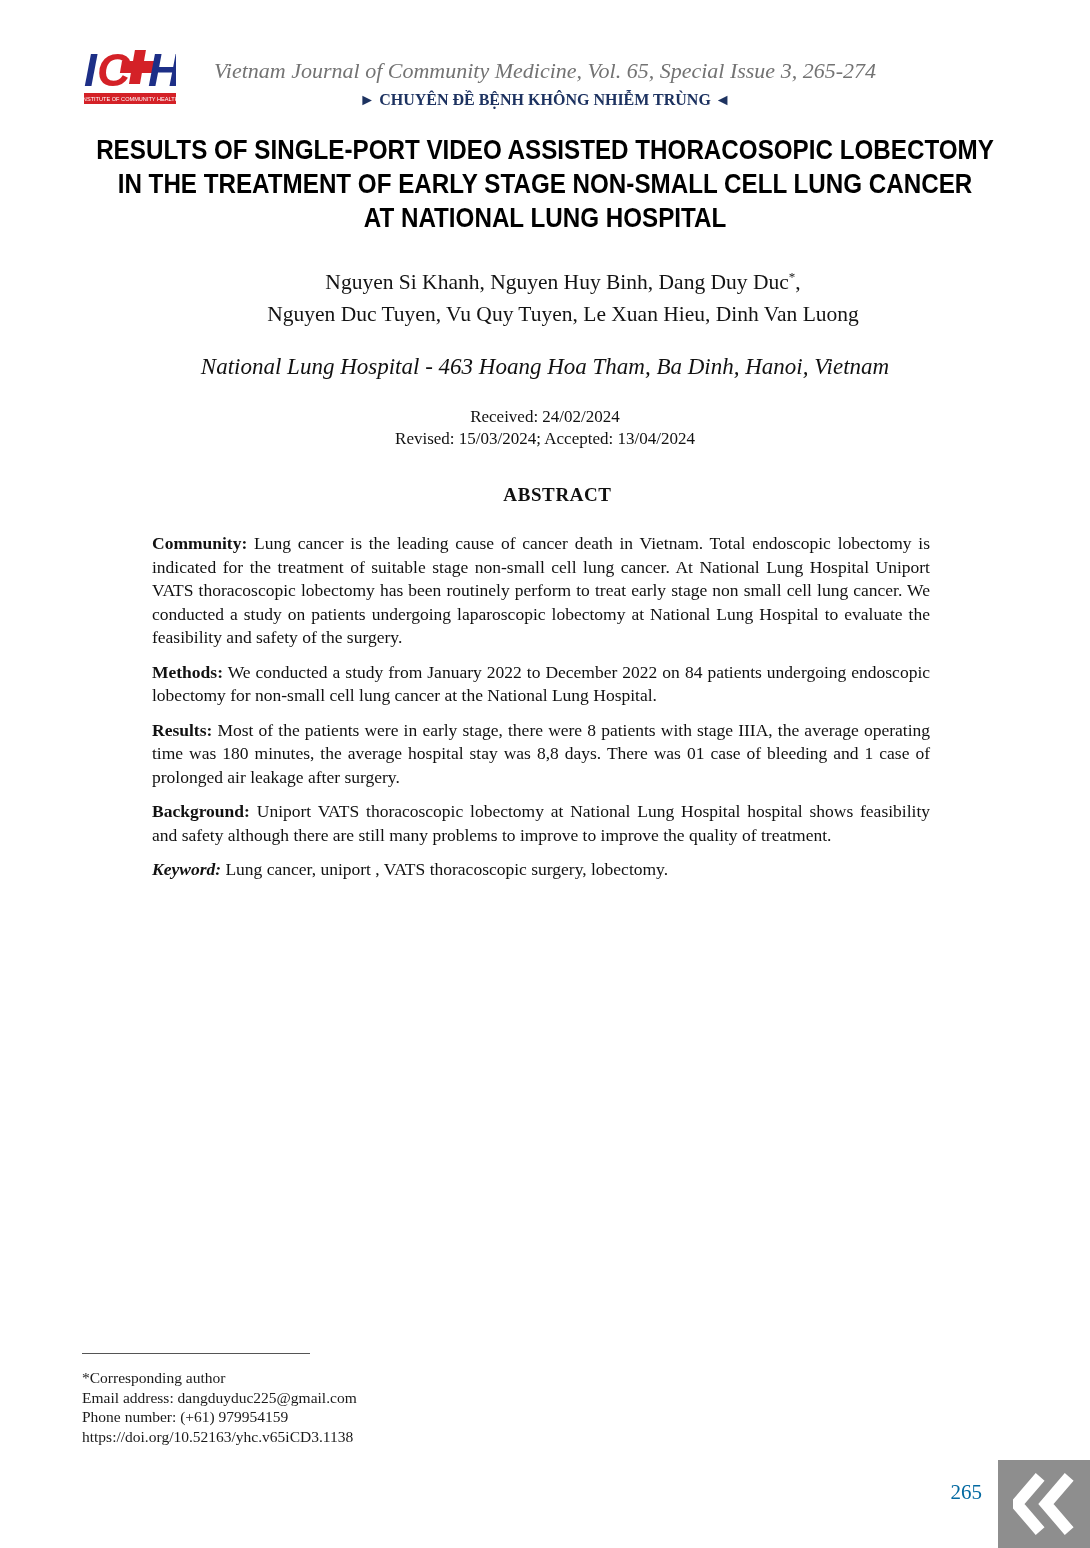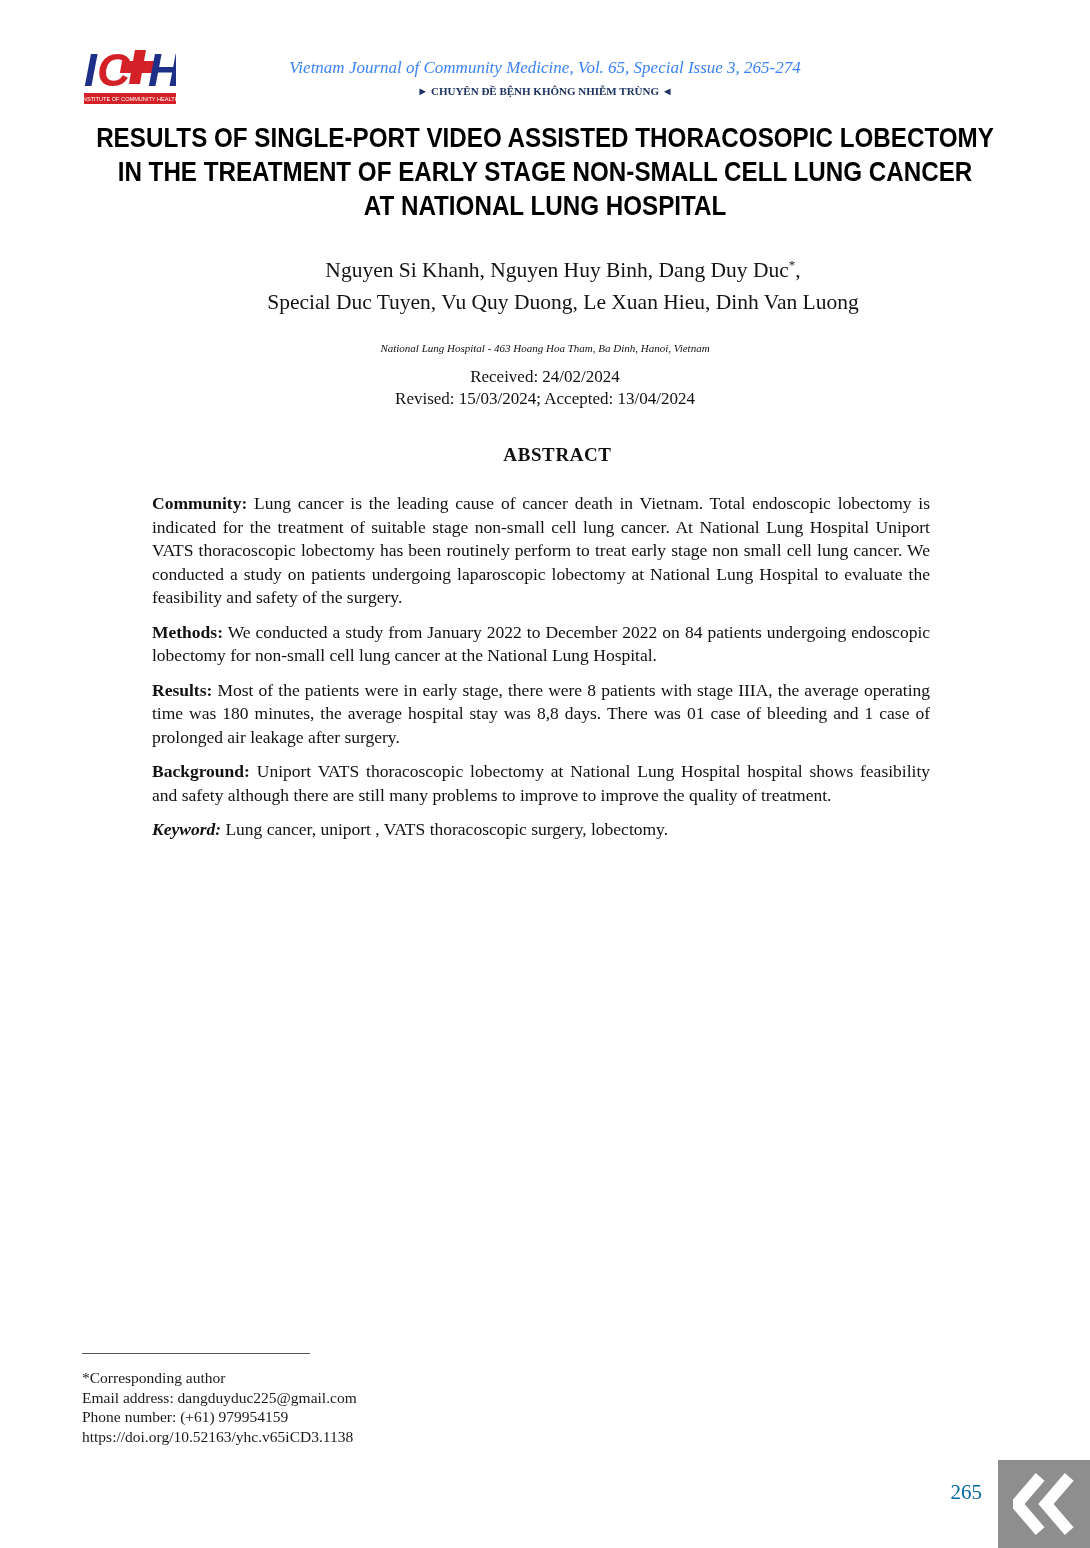--- a/index.html
+++ b/index.html
@@ -3,31 +3,31 @@
 <meta charset="utf-8">
 <style>
   html,body { margin:0; padding:0; background:#e9e9e9; }
   .page {
     position:relative; width:1090px; height:1548px; margin:0 auto;
     background:#ffffff; overflow:hidden;
     font-family:"Liberation Serif", serif; color:#111;
   }
   .logo { position:absolute; top:44px; left:84px; }
   .header-center { padding-top:58px; text-align:center; }
-  .journal-line { font-style:italic; font-size:17px; color:#3b82f6; }
-  .banner { margin-top:7px; font-weight:bold; font-size:11px; color:#1d3260; }
+  .journal-line { font-style:italic; font-size:22px; color:#737373; }
+  .banner { margin-top:7px; font-weight:bold; font-size:16px; color:#1d3260; }
   .title {
     margin-top:24px; font-family:"Liberation Sans", sans-serif; font-weight:700;
     font-size:27.5px; line-height:34px; color:#000;
     transform:scaleX(0.88); transform-origin:50% 0;
   }
   .authors { margin-top:26px; font-size:21.5px; line-height:32px; color:#141414;margin-left:36px; }
   .authors sup { font-size:13px; }
-  .affiliation { margin-top:24px; font-style:italic; font-size:11px; }
-  .dates { margin-top:12px; font-size:17px; line-height:22px;text-align:center; }
+  .affiliation { margin-top:24px; font-style:italic; font-size:23px; }
+  .dates { margin-top:26px; font-size:17px; line-height:22px;text-align:center; }
   .abstract-heading { margin-top:34px; font-weight:bold; font-size:19px; letter-spacing:0.6px; text-align:center;padding-left:25px; }
   .abstract-body { margin:26px 160px 0 152px; text-align:justify; font-size:17.5px; line-height:23.5px; }
   .para { margin:0 0 11px 0; }
   .para b { font-weight:bold; }
   .kw { font-weight:bold; font-style:italic; }
   .footnote { position:absolute; left:82px; top:1353px; font-size:15.5px; line-height:19.5px; color:#1a1a1a; }
   .footnote-rule { width:228px; border-top:1px solid #555; margin-bottom:14px; }
   .page-number { position:absolute; top:1480px; right:108px; font-size:21px; color:#0369a1; }
   .corner-mark {
     position:absolute; right:0; bottom:0; width:92px; height:88px;
@@ -58,21 +58,21 @@
     <div class="banner">► CHUYÊN ĐỀ BỆNH KHÔNG NHIỄM TRÙNG ◄</div>
 
     <div class="title">
       <div>RESULTS OF SINGLE-PORT VIDEO ASSISTED THORACOSOPIC LOBECTOMY</div>
       <div>IN THE TREATMENT OF EARLY STAGE NON-SMALL CELL LUNG CANCER</div>
       <div>AT NATIONAL LUNG HOSPITAL</div>
     </div>
 
     <div class="authors">
       <div><span>Nguyen Si Khanh, Nguyen Huy Binh, Dang Duy Duc</span><sup>*</sup><span>,</span></div>
-      <div>Special Duc Tuyen, Vu Quy Duong, Le Xuan Hieu, Dinh Van Luong</div>
+      <div>Nguyen Duc Tuyen, Vu Quy Tuyen, Le Xuan Hieu, Dinh Van Luong</div>
     </div>
 
     <div class="affiliation">National Lung Hospital - 463 Hoang Hoa Tham, Ba Dinh, Hanoi, Vietnam</div>
 
     <div class="dates">
       <div>Received: 24/02/2024</div>
       <div>Revised: 15/03/2024; Accepted: 13/04/2024</div>
     </div>
 
     <div class="abstract-heading">ABSTRACT</div>

